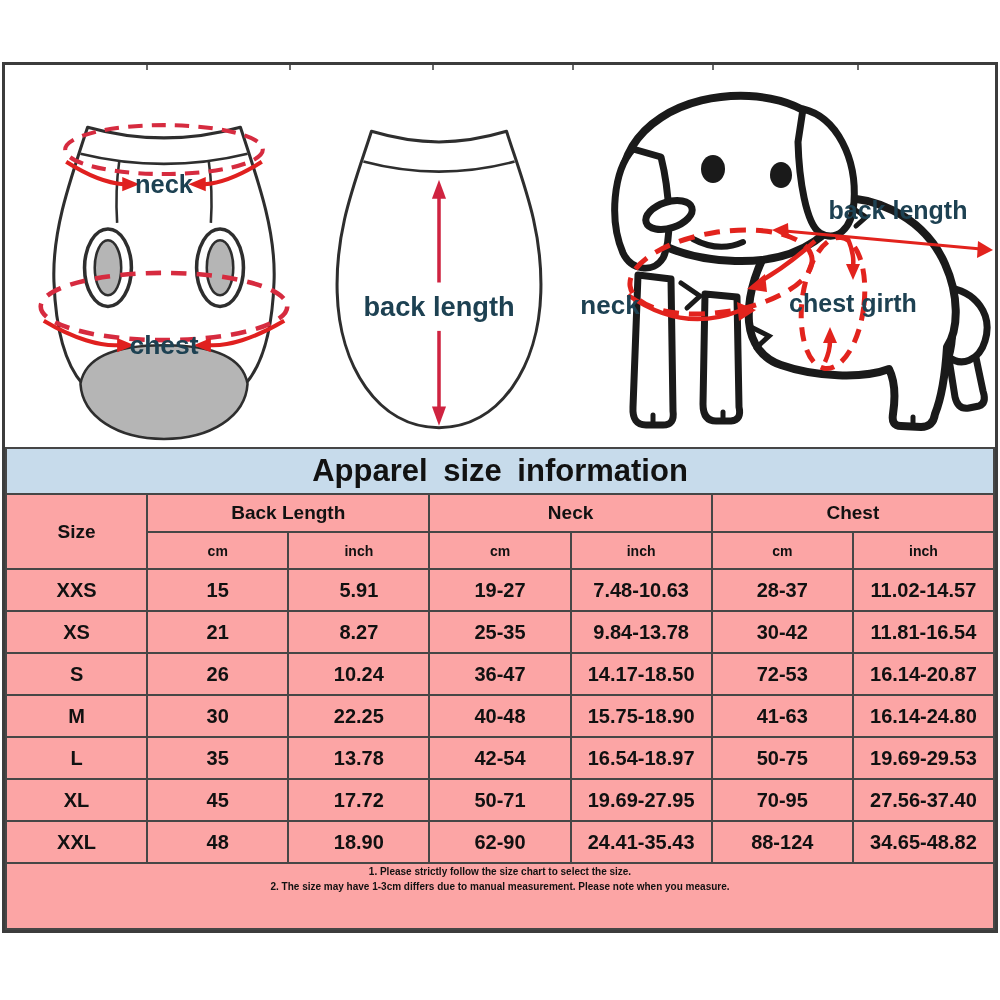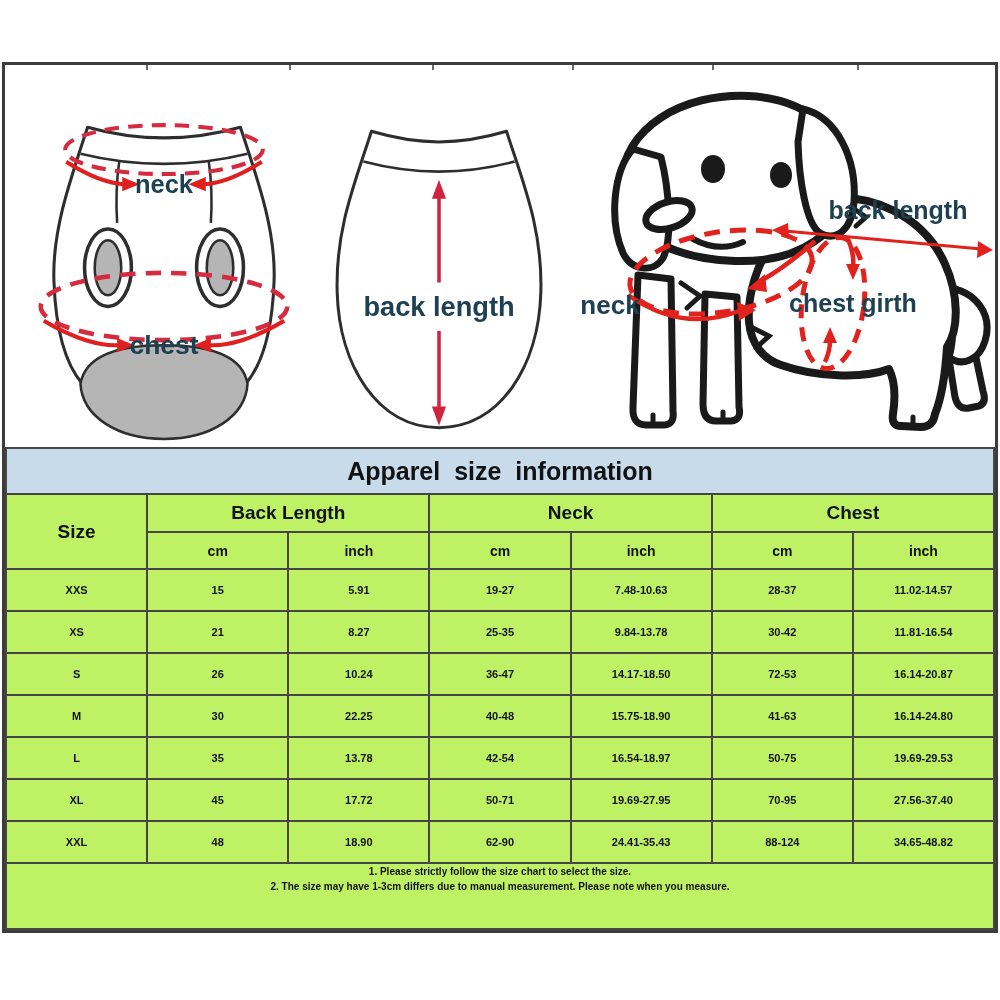--- a/index.html
+++ b/index.html
@@ -1,36 +1,36 @@
 <!DOCTYPE html>
 <html><head>
 <meta charset="utf-8">
 <style>
   html,body{margin:0;padding:0;background:#fff;}
   .page{position:relative;width:1000px;height:1000px;background:#fff;
         font-family:"Liberation Sans",sans-serif;overflow:hidden;}
-  .panel{position:absolute;left:2px;top:62px;width:990px;border:3px solid #3c3c3c;background:#bef264;}
+  .panel{position:absolute;left:2px;top:62px;width:990px;border:3px solid #3c3c3c;background:#fca5a5;}
   
   .illus{position:relative;height:382px;background:#fff;overflow:hidden;}
   .illus svg{position:absolute;}
   .svg-front{left:16px;top:52px;}
   .svg-back{left:308px;top:58px;}
   .svg-dog{left:548px;top:4px;}
   .tick{position:absolute;top:0;width:2px;height:5px;background:#6a6a6a;}
   .dlabel{font-family:"Liberation Sans",sans-serif;font-weight:bold;fill:#1d4152;}
   
   table.size{width:100%;border-collapse:collapse;table-layout:fixed;
              font-family:"Liberation Sans",sans-serif;color:#111;}
   table.size td, table.size th{border:2px solid #464646;text-align:center;
              font-weight:bold;padding:0;overflow:hidden;}
-  .t-title td{background:#c7dbeb;height:44px;font-size:25px;word-spacing:7px;color:#121212;}
+  .t-title td{background:#c7dbeb;height:44px;font-size:31px;word-spacing:7px;color:#121212;}
   .t-group th{height:36px;font-size:19px;}
   .t-unit td{height:35px;font-size:14px;}
   .t-size-head{font-size:19px;}
-  .t-data td{height:40px;font-size:11px;}
+  .t-data td{height:40px;font-size:20px;}
   .t-notes td{height:64px;text-align:left;vertical-align:top;font-size:10px;
               line-height:1.5;padding:3px 6px 0 6px;}
 </style>
 </head>
 <body>
 
 <div class="page">
   <div class="panel">
 
     <div class="illus">

